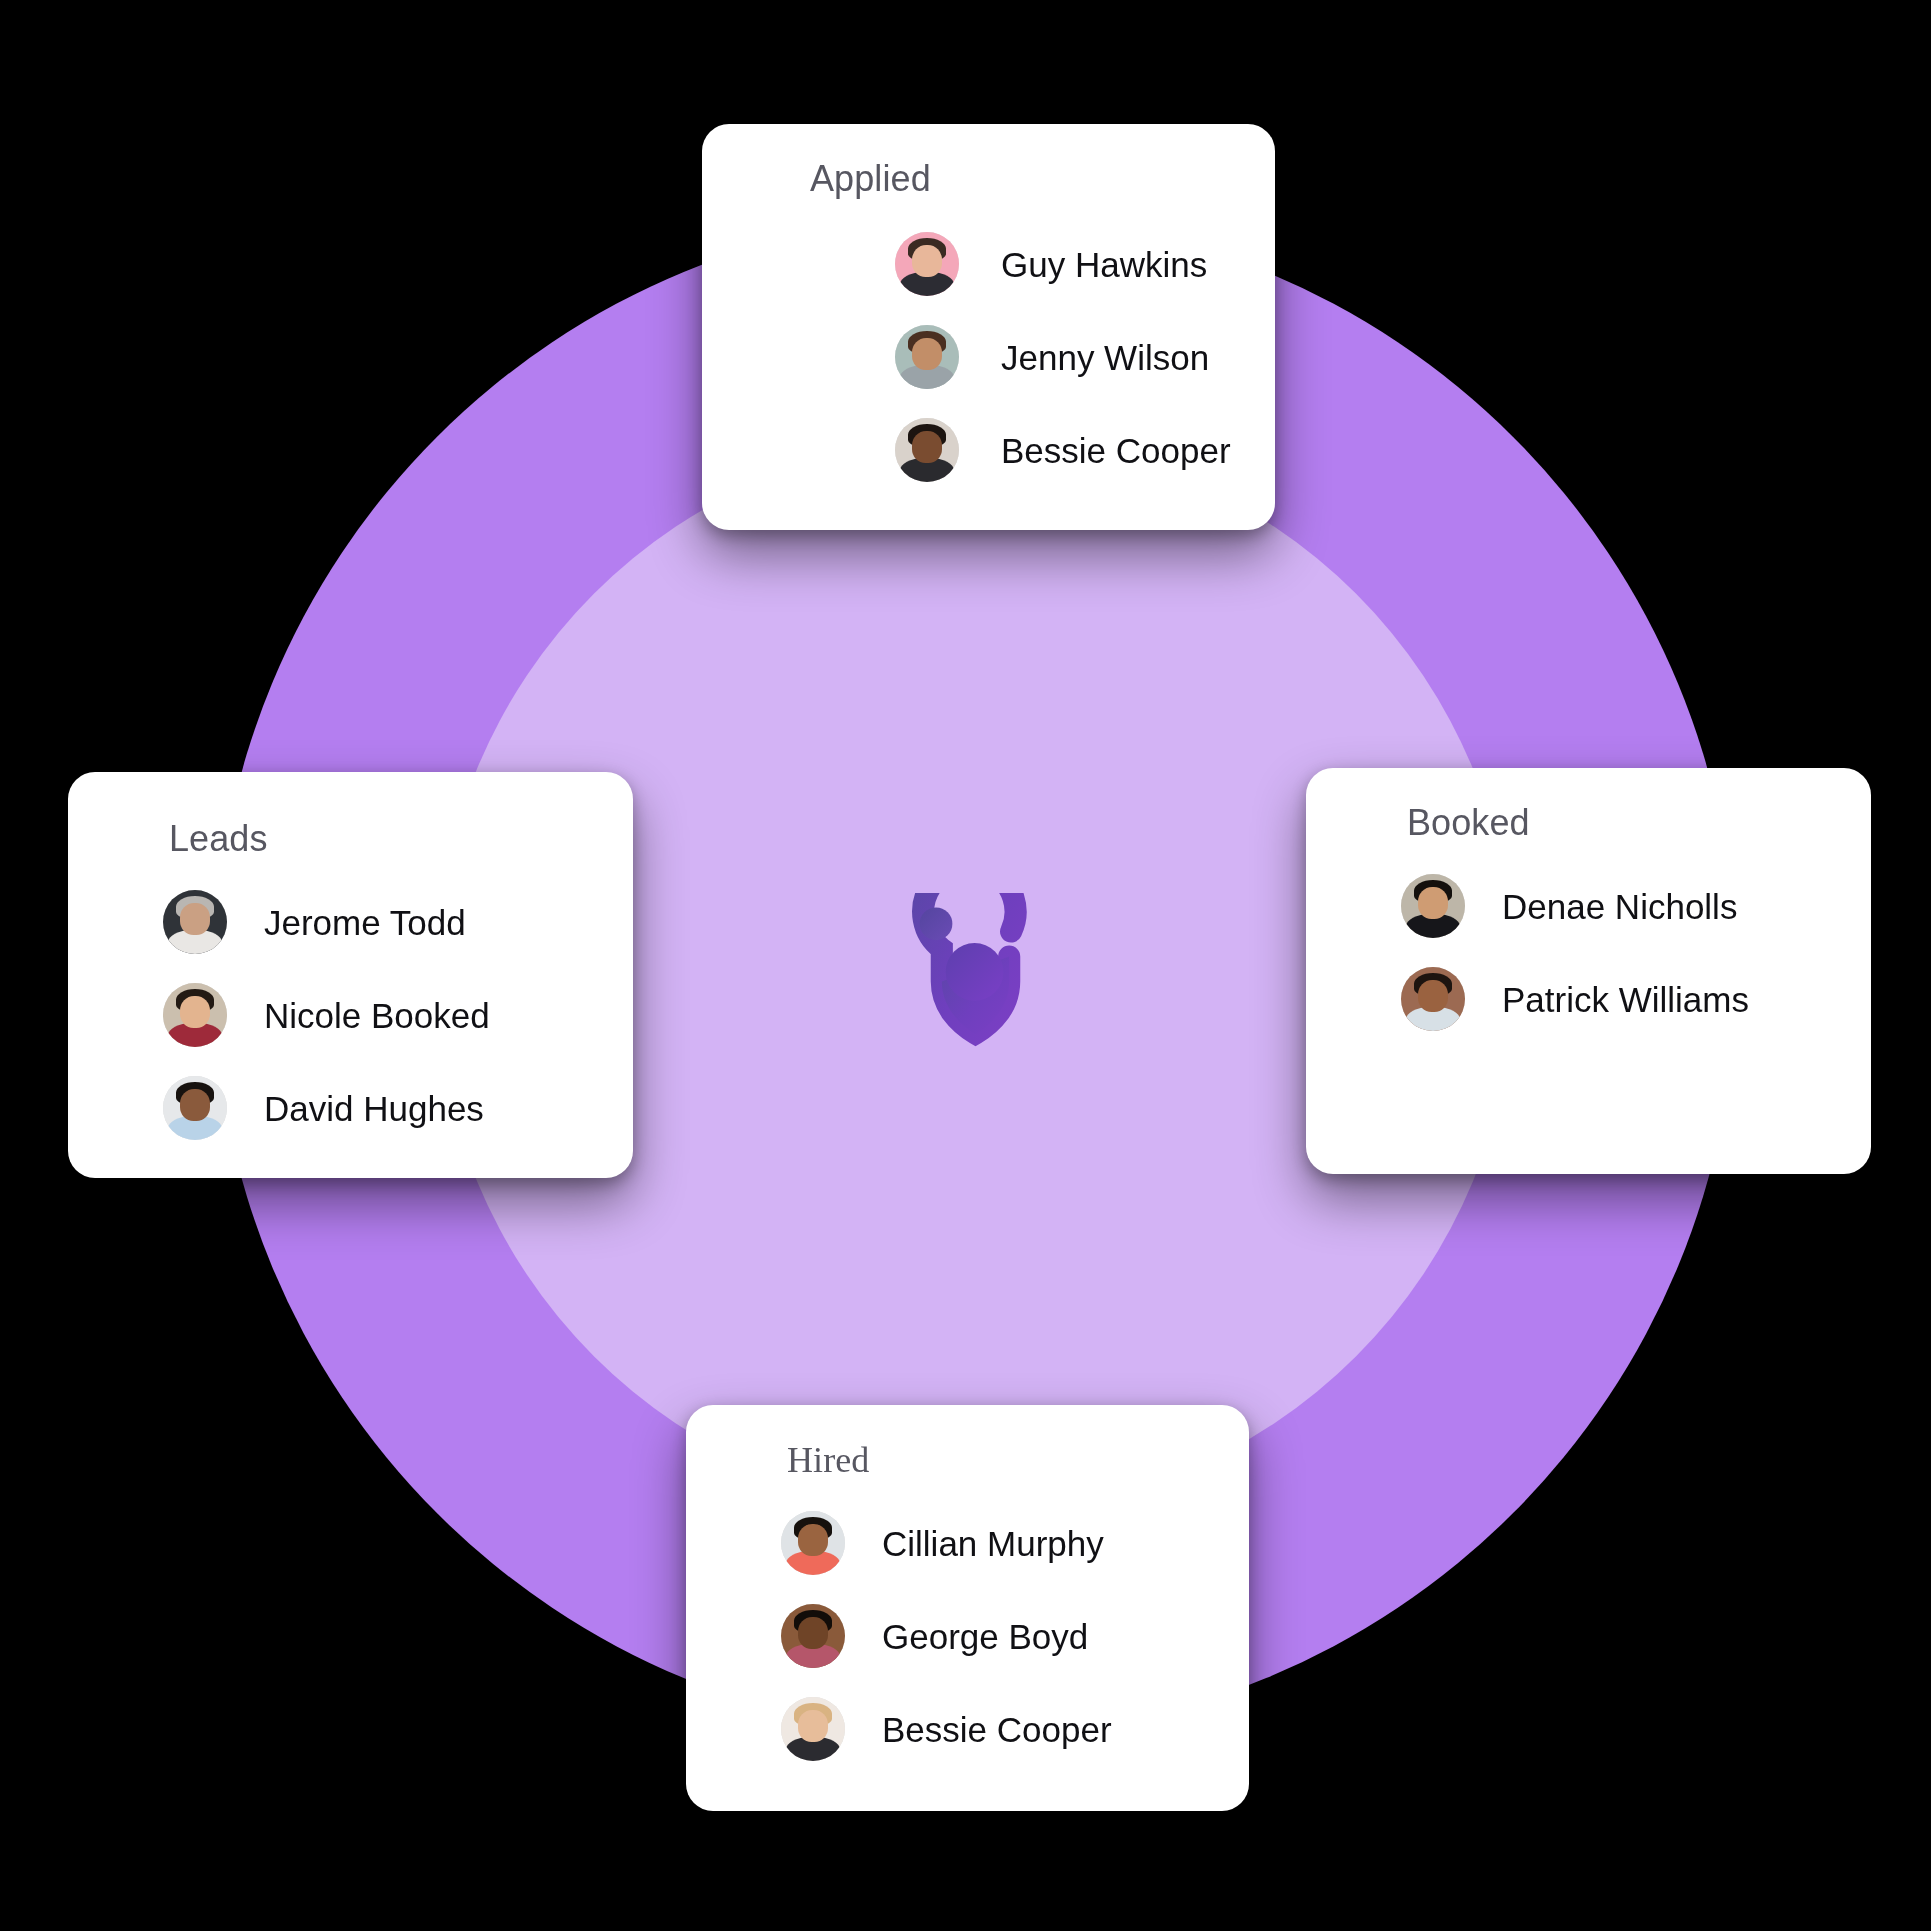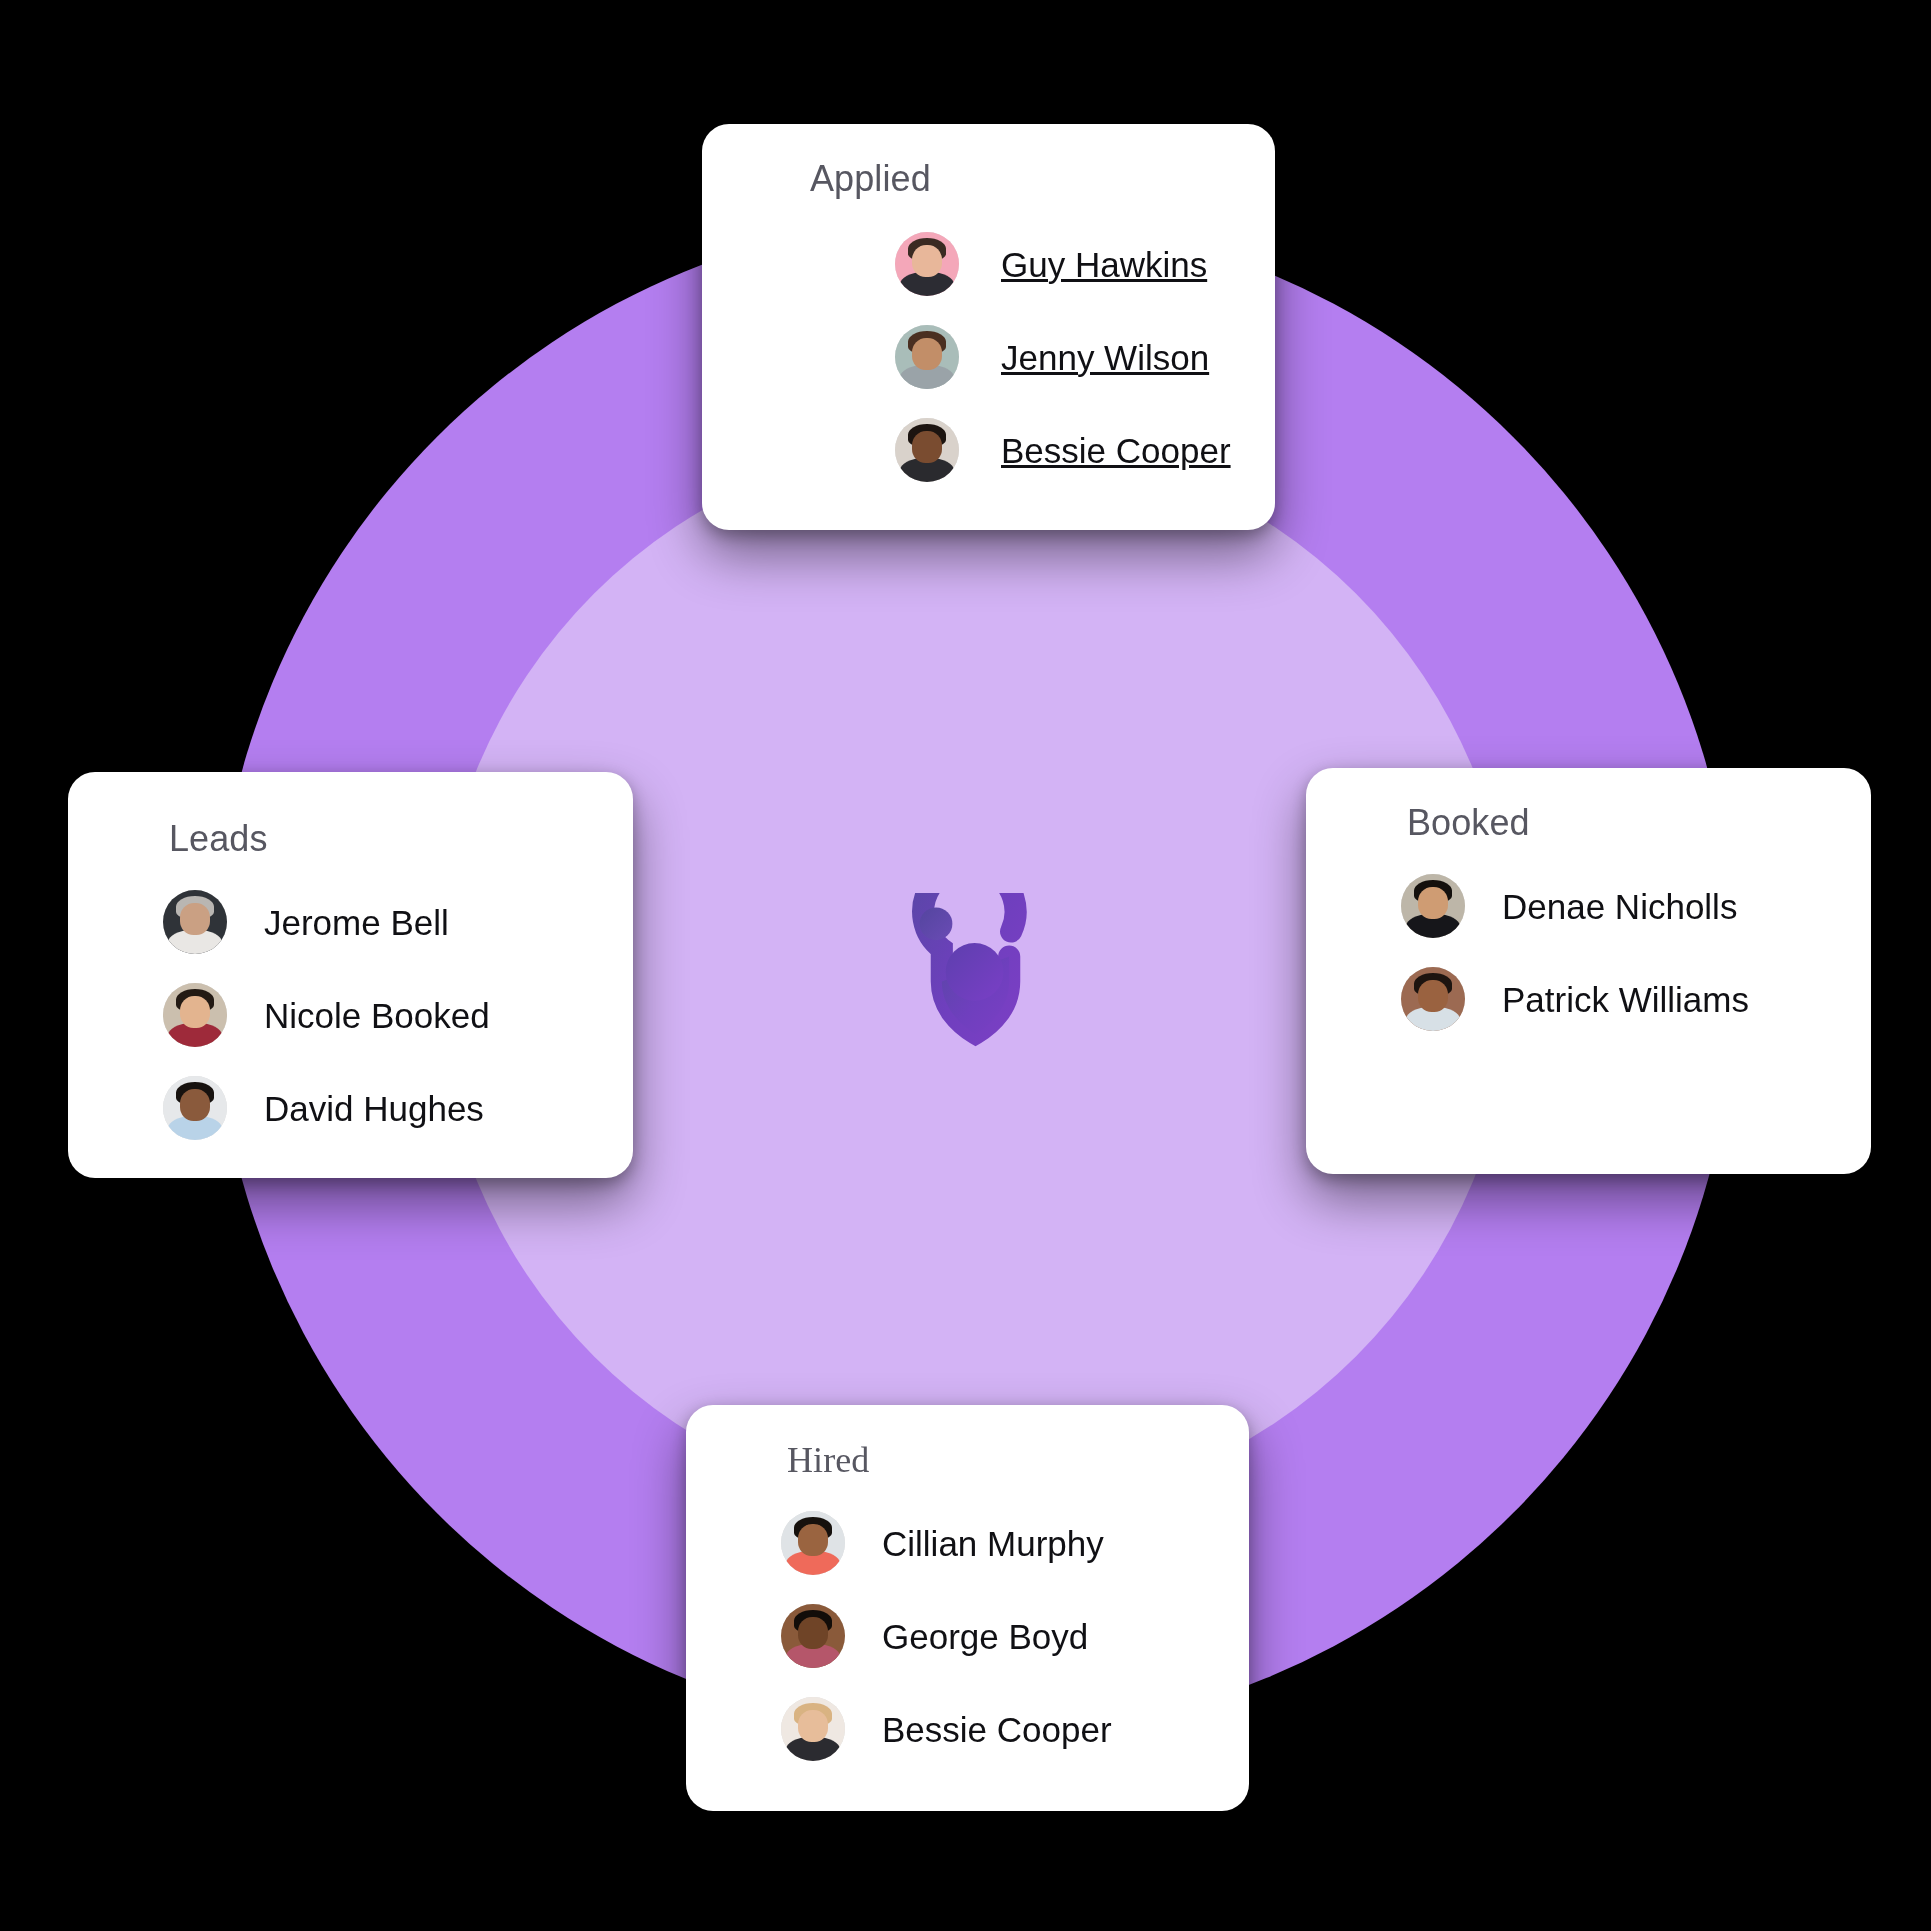--- a/index.html
+++ b/index.html
@@ -80,21 +80,21 @@
 
   
   #card-applied {
     left:702px; top:124px;
     width:573px; height:406px;
     padding-top:37px;
   }
   #card-applied .card-title { margin-left:108px; }
   #card-applied .person-list { margin-top:35px; gap:29px; padding-left:193px; }
   #card-applied .avatar { width:64px; height:64px; }
-  #card-applied .person-name { margin-left:42px;text-decoration:underline; }
+  #card-applied .person-name { margin-left:42px; }
 
   
   #card-leads {
     left:68px; top:772px;
     width:565px; height:406px;
     padding-top:37px;
   }
   #card-leads .card-title { margin-left:101px;margin-top:12px; }
   #card-leads .person-list { margin-top:33px; gap:29px; padding-left:95px; }
   #card-leads .avatar { width:64px; height:64px; }
@@ -210,21 +210,21 @@
     <div class="person-list">
       <div class="person">
         <div class="avatar">
             <div class="face">
               <div class="bg" style="background:#2f3338"></div>
               <div class="body" style="background:#e9e7e4"></div>
               <div class="hair" style="background:#b9b6b2"></div>
               <div class="head" style="background:#caa083"></div>
             </div>
           </div>
-        <div class="person-name">Jerome Bell</div>
+        <div class="person-name">Jerome Todd</div>
       </div>
       <div class="person">
         <div class="avatar">
             <div class="face">
               <div class="bg" style="background:#cbbfae"></div>
               <div class="body" style="background:#9e2a3a"></div>
               <div class="hair" style="background:#231a14"></div>
               <div class="head" style="background:#e3b48f"></div>
             </div>
           </div>

